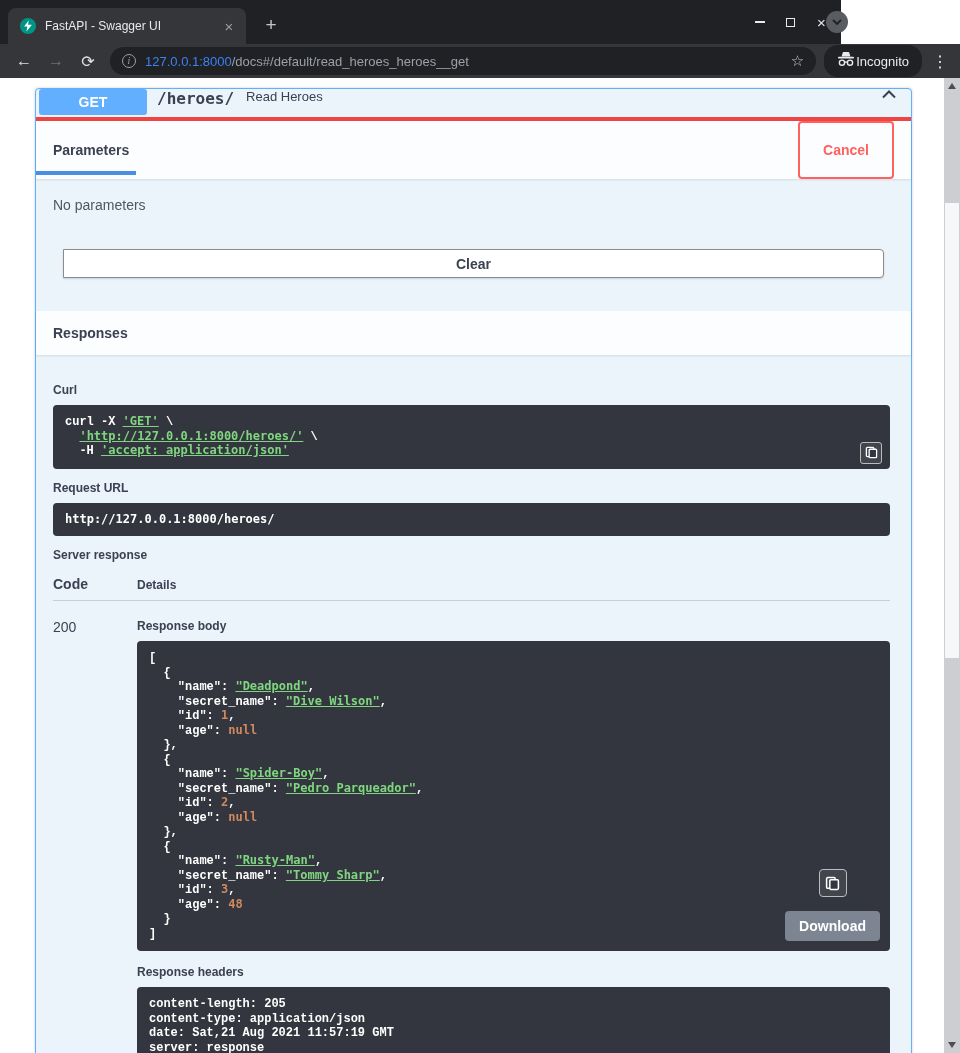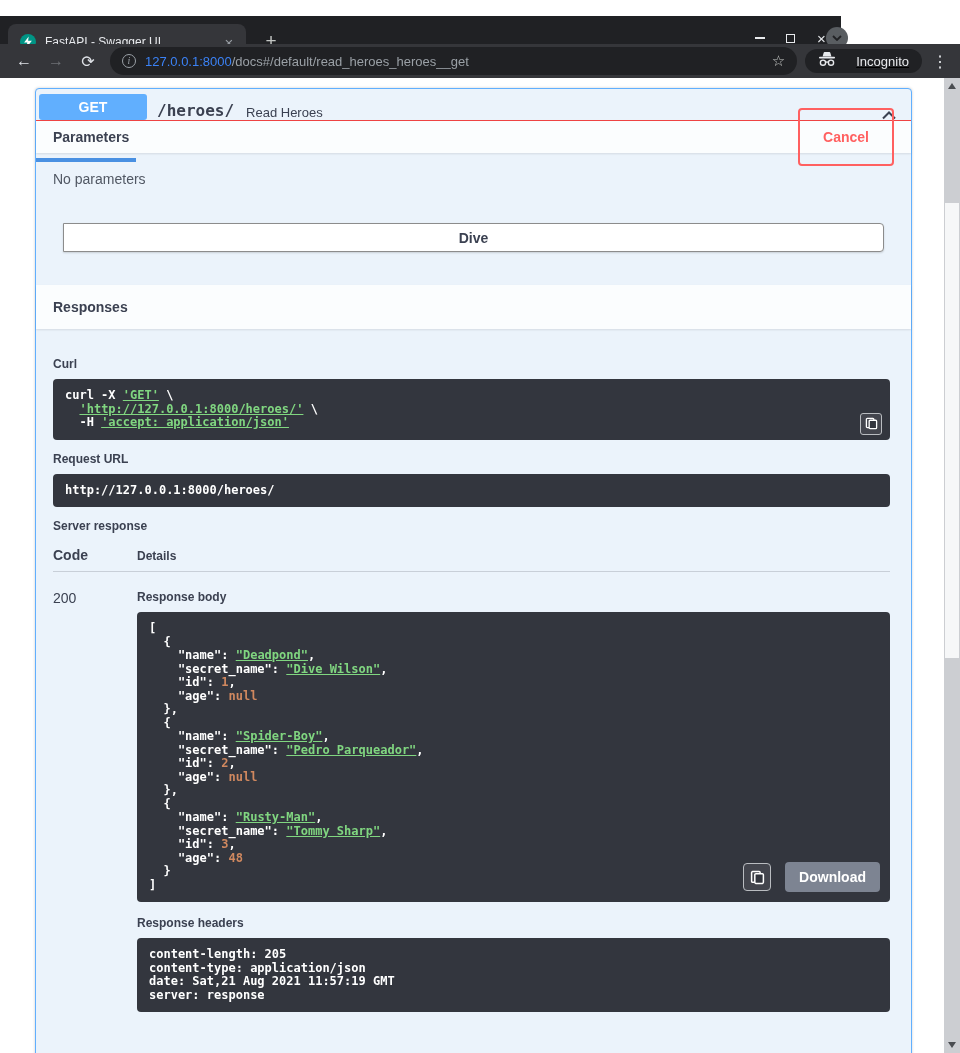--- a/index.html
+++ b/index.html
@@ -1,20 +1,20 @@
 <!DOCTYPE html>
 <html><head>
 <meta charset="utf-8">
 <style>
   * { margin:0; padding:0; box-sizing:border-box; }
   html,body { width:960px; height:1053px; overflow:hidden; background:#fff;
               font-family:"Liberation Sans", sans-serif; }
 
   
-  .titlebar { position:absolute; top:16px; left:0; width:841px; height:44px; background:#202124; }
+  .titlebar { position:absolute; top:0; left:0; width:841px; height:44px; background:#202124; }
   .tab { position:absolute; left:8px; top:8px; width:238px; height:36px; background:#35363a;
          border-radius:8px 8px 0 0; display:flex; align-items:center; padding:0 8px 0 12px; }
   .favicon { width:16px; height:16px; margin-right:9px; flex:none; }
   .tab-title { flex:1; color:#e8eaed; font-size:12px; white-space:nowrap; overflow:hidden; }
   .tab-close { color:#9aa0a6; font-size:15px; width:18px; text-align:center; }
   .new-tab { position:absolute; left:258px; top:12px; width:26px; height:26px; color:#c4c7c5;
              font-size:19px; line-height:25px; text-align:center; }
   .tab-search { position:absolute; left:826px; top:11px; width:22px; height:22px; border-radius:50%;
                 background:#595d61; display:flex; align-items:center; justify-content:center; }
   .win-controls { position:absolute; right:4px; top:9px; display:flex; }
@@ -30,40 +30,40 @@
   .nav-icon.disabled { color:#6e7175; }
   .url-pill { flex:1; height:28px; background:#202124; border-radius:14px; display:flex;
               align-items:center; padding:0 12px; margin:0 4px; min-width:0; }
   .info-icon { width:14px; height:14px; border:1px solid #9aa0a6; border-radius:50%; color:#9aa0a6;
                font-size:10px; line-height:12px; text-align:center; font-style:italic;
                font-family:"Liberation Serif", serif; flex:none; margin-right:9px; }
   .url-text { flex:1; font-size:13px; white-space:nowrap; overflow:hidden; }
   .url-host { color:#3b82f6; }
   .url-path { color:#9aa0a6; }
   .star-icon { color:#c4c7c5; font-size:15px; margin-left:8px; flex:none; }
-  .incognito-chip { height:24px; background:#202124; border-radius:14px; display:flex;
-                    align-items:center; gap:20px; padding:0 13px; flex:none; margin-right:4px;text-decoration:underline; }
+  .incognito-chip { height:32px; background:#202124; border-radius:14px; display:flex;
+                    align-items:center; gap:1px; padding:0 13px; flex:none; margin-right:4px; }
   .incognito-label { color:#e8eaed; font-size:13px; }
   .menu-dots { color:#e8eaed; font-size:16px; width:20px; text-align:center; flex:none; }
 
   
   .page { position:absolute; top:78px; left:0; right:16px; bottom:0; background:#fff;
           color:#3b4151; overflow:hidden; }
   .opblock { margin:10px 32px 0 35px; min-height:1100px; border:1px solid #61affe; border-radius:4px;
              background:#ebf3fb; box-shadow:0 0 3px rgba(0,0,0,.19); }
-  .summary { display:flex; align-items:flex-end; height:32px; padding:0 14px 0 3px;
-             border-bottom:1px solid #ef4444; cursor:pointer; }
+  .summary { display:flex; align-items:flex-start; height:32px; padding:0 14px 0 3px;
+             border-bottom:4px solid #ef4444; cursor:pointer; }
   .method-badge { width:108px; height:26px; background:#61affe; border-radius:3px; color:#fff;
                   font-weight:bold; font-size:14px; text-align:center; line-height:26px; flex:none; }
   .op-path { margin-left:10px; font-family:"DejaVu Sans Mono", monospace; font-size:16px;
              font-weight:700; color:#3b4151; }
   .op-summary { margin-left:12px; font-size:13px; color:#3b4151; }
   .chevron { margin-left:auto; display:flex; }
 
-  .sec-header { background:rgba(255,255,255,.8); height:32px; display:flex; align-items:center;
+  .sec-header { background:rgba(255,255,255,.8); height:58px; display:flex; align-items:center;
                 padding:0 17px; box-shadow:0 1px 2px rgba(0,0,0,.1); position:relative; }
   .sec-header.h44 { height:44px; }
   .tab-item { position:relative; height:50px; display:flex; align-items:center; padding-right:20px; }
   .tab-label, .responses-title { font-size:14px; font-weight:bold; color:#3b4151; }
   .underline { position:absolute; left:-17px; bottom:0; width:100px; height:4px; background:#4990e2; }
   .cancel-btn { margin-left:auto; border:2px solid #ff6060; color:#ff6060; background:transparent;
                 border-radius:4px; font-size:14px; font-weight:bold; padding:19px 23px;
                 font-family:"Liberation Sans", sans-serif; }
 
   .params-area { padding:18px 17px 36px; font-size:14px; color:#505763; }
@@ -75,27 +75,27 @@
                font-size:14px; height:29px; border-radius:0 4px 4px 0; box-shadow:0 1px 2px rgba(0,0,0,.15);
                font-family:"Liberation Sans", sans-serif; }
 
   .responses-inner { padding:28px 21px 40px 17px; }
   .lbl { font-size:12px; font-weight:bold; color:#3b4151; }
   .mt12 { margin-top:12px; } .mt14 { margin-top:14px; }
   .codeblock { position:relative; margin-top:8px; background:#33363e; border-radius:4px;
                padding:10px 12px; font-family:"DejaVu Sans Mono", monospace; font-size:12px;
                font-weight:600; line-height:13.5px; color:#fff; }
   .code-line { white-space:pre; }
-  .tok-p { color:#ffffff; }
+  .tok-p { color:#ffffff;font-family:Liberation Mono, monospace; }
   .tok-s { color:#80d680;text-decoration:underline; }
   .tok-n { color:#d0885f; }
   .copy-btn { position:absolute; right:8px; bottom:5px; width:22px; height:22px; border:1px solid #b9bcc0;
               border-radius:3px; background:rgba(255,255,255,.08); display:flex; align-items:center;
               justify-content:center; cursor:pointer; }
-  .body-actions { position:absolute; right:10px; bottom:10px; display:flex; gap:14px; align-items:center; }
+  .body-actions { position:absolute; right:10px; bottom:10px; display:flex; gap:14px; align-items:center;flex-direction:column; }
   .copy-btn2 { width:28px; height:28px; border:1px solid #b9bcc0; border-radius:4px;
                background:rgba(255,255,255,.08); display:flex; align-items:center; justify-content:center;
                cursor:pointer; }
   .download-btn { background:#7d8492; color:#fff; border:none; border-radius:4px; font-weight:bold;
                   font-size:14px; padding:7px 14px; font-family:"Liberation Sans", sans-serif; }
 
   .resp-table-head { display:flex; margin-top:14px; border-bottom:1px solid rgba(59,65,81,.2);
                      padding-bottom:8px; align-items:baseline; }
   .col-code { width:84px; flex:none; }
   .code-header { font-size:14px; font-weight:bold; color:#3b4151; }
@@ -189,21 +189,21 @@
         <span class="underline"></span>
       </div>
       <button class="cancel-btn">Cancel</button>
     </div>
 
     <div class="params-area">
       <span>No parameters</span>
     </div>
 
     <div class="execute-row">
-      <button class="btn-clear">Dive</button>
+      <button class="btn-clear">Clear</button>
     </div>
 
     <div class="sec-header h44">
       <span class="responses-title">Responses</span>
     </div>
 
     <div class="responses-inner">
       <div class="lbl">Curl</div>
       <div class="codeblock">
         <div>

